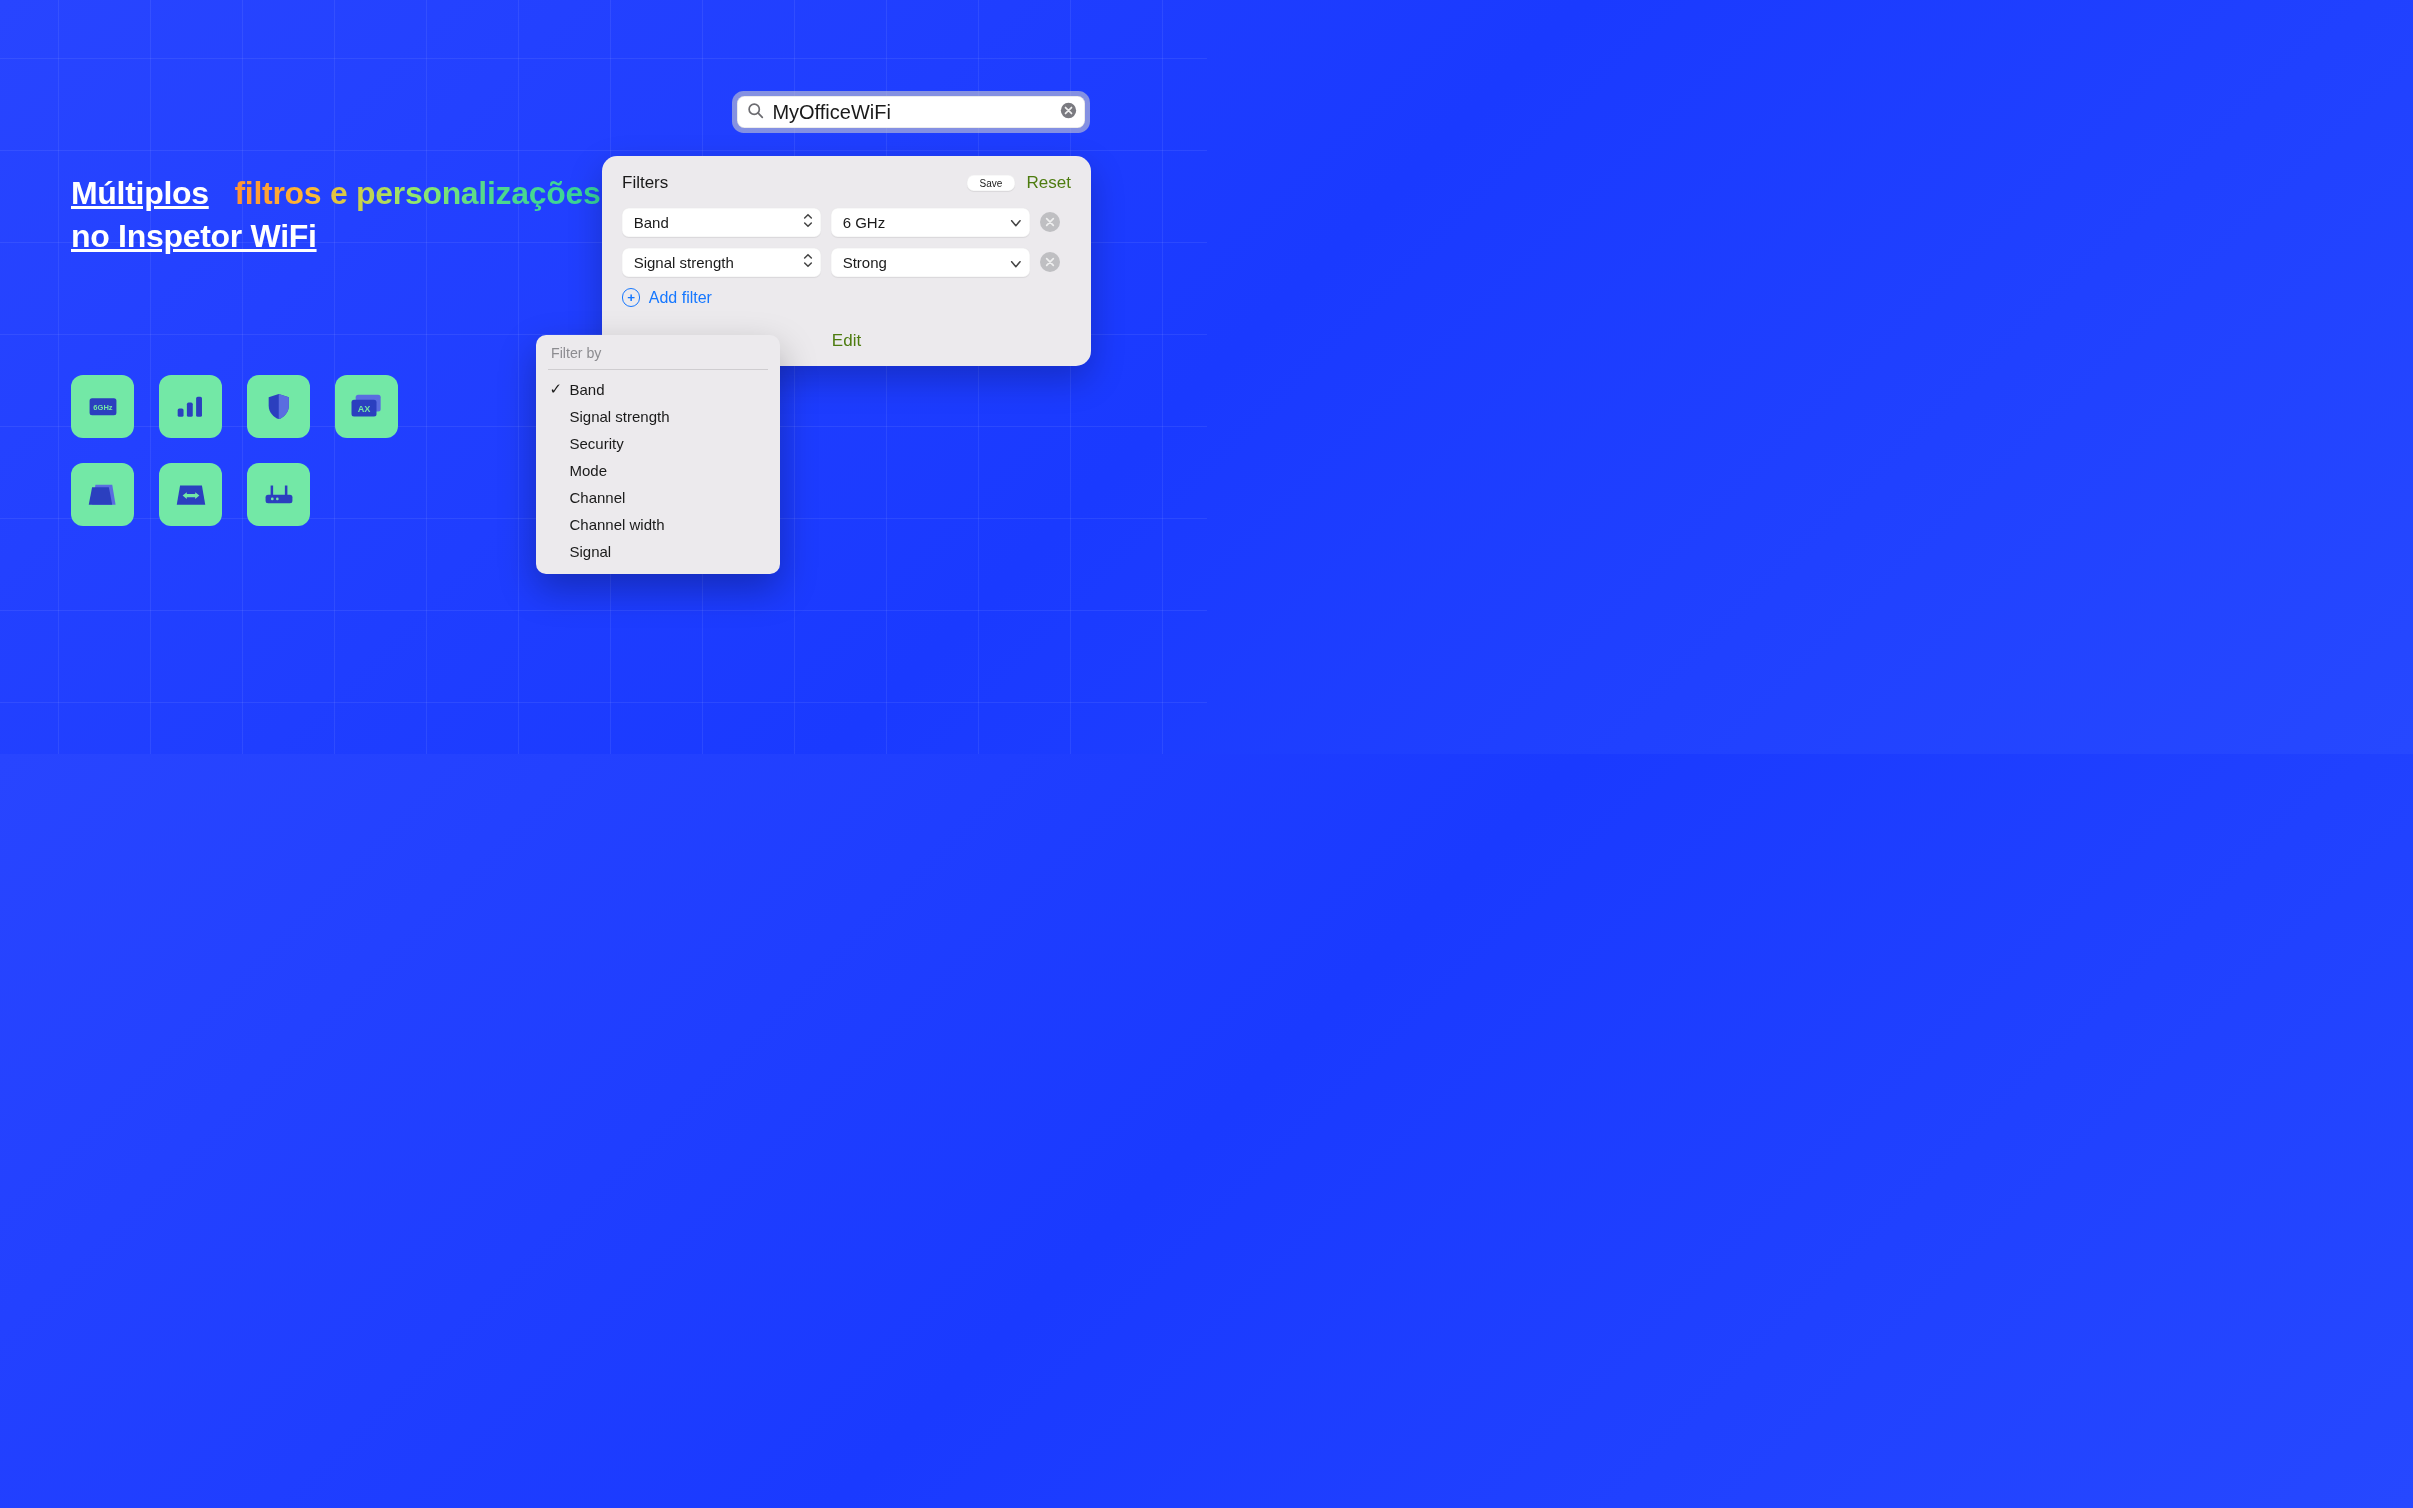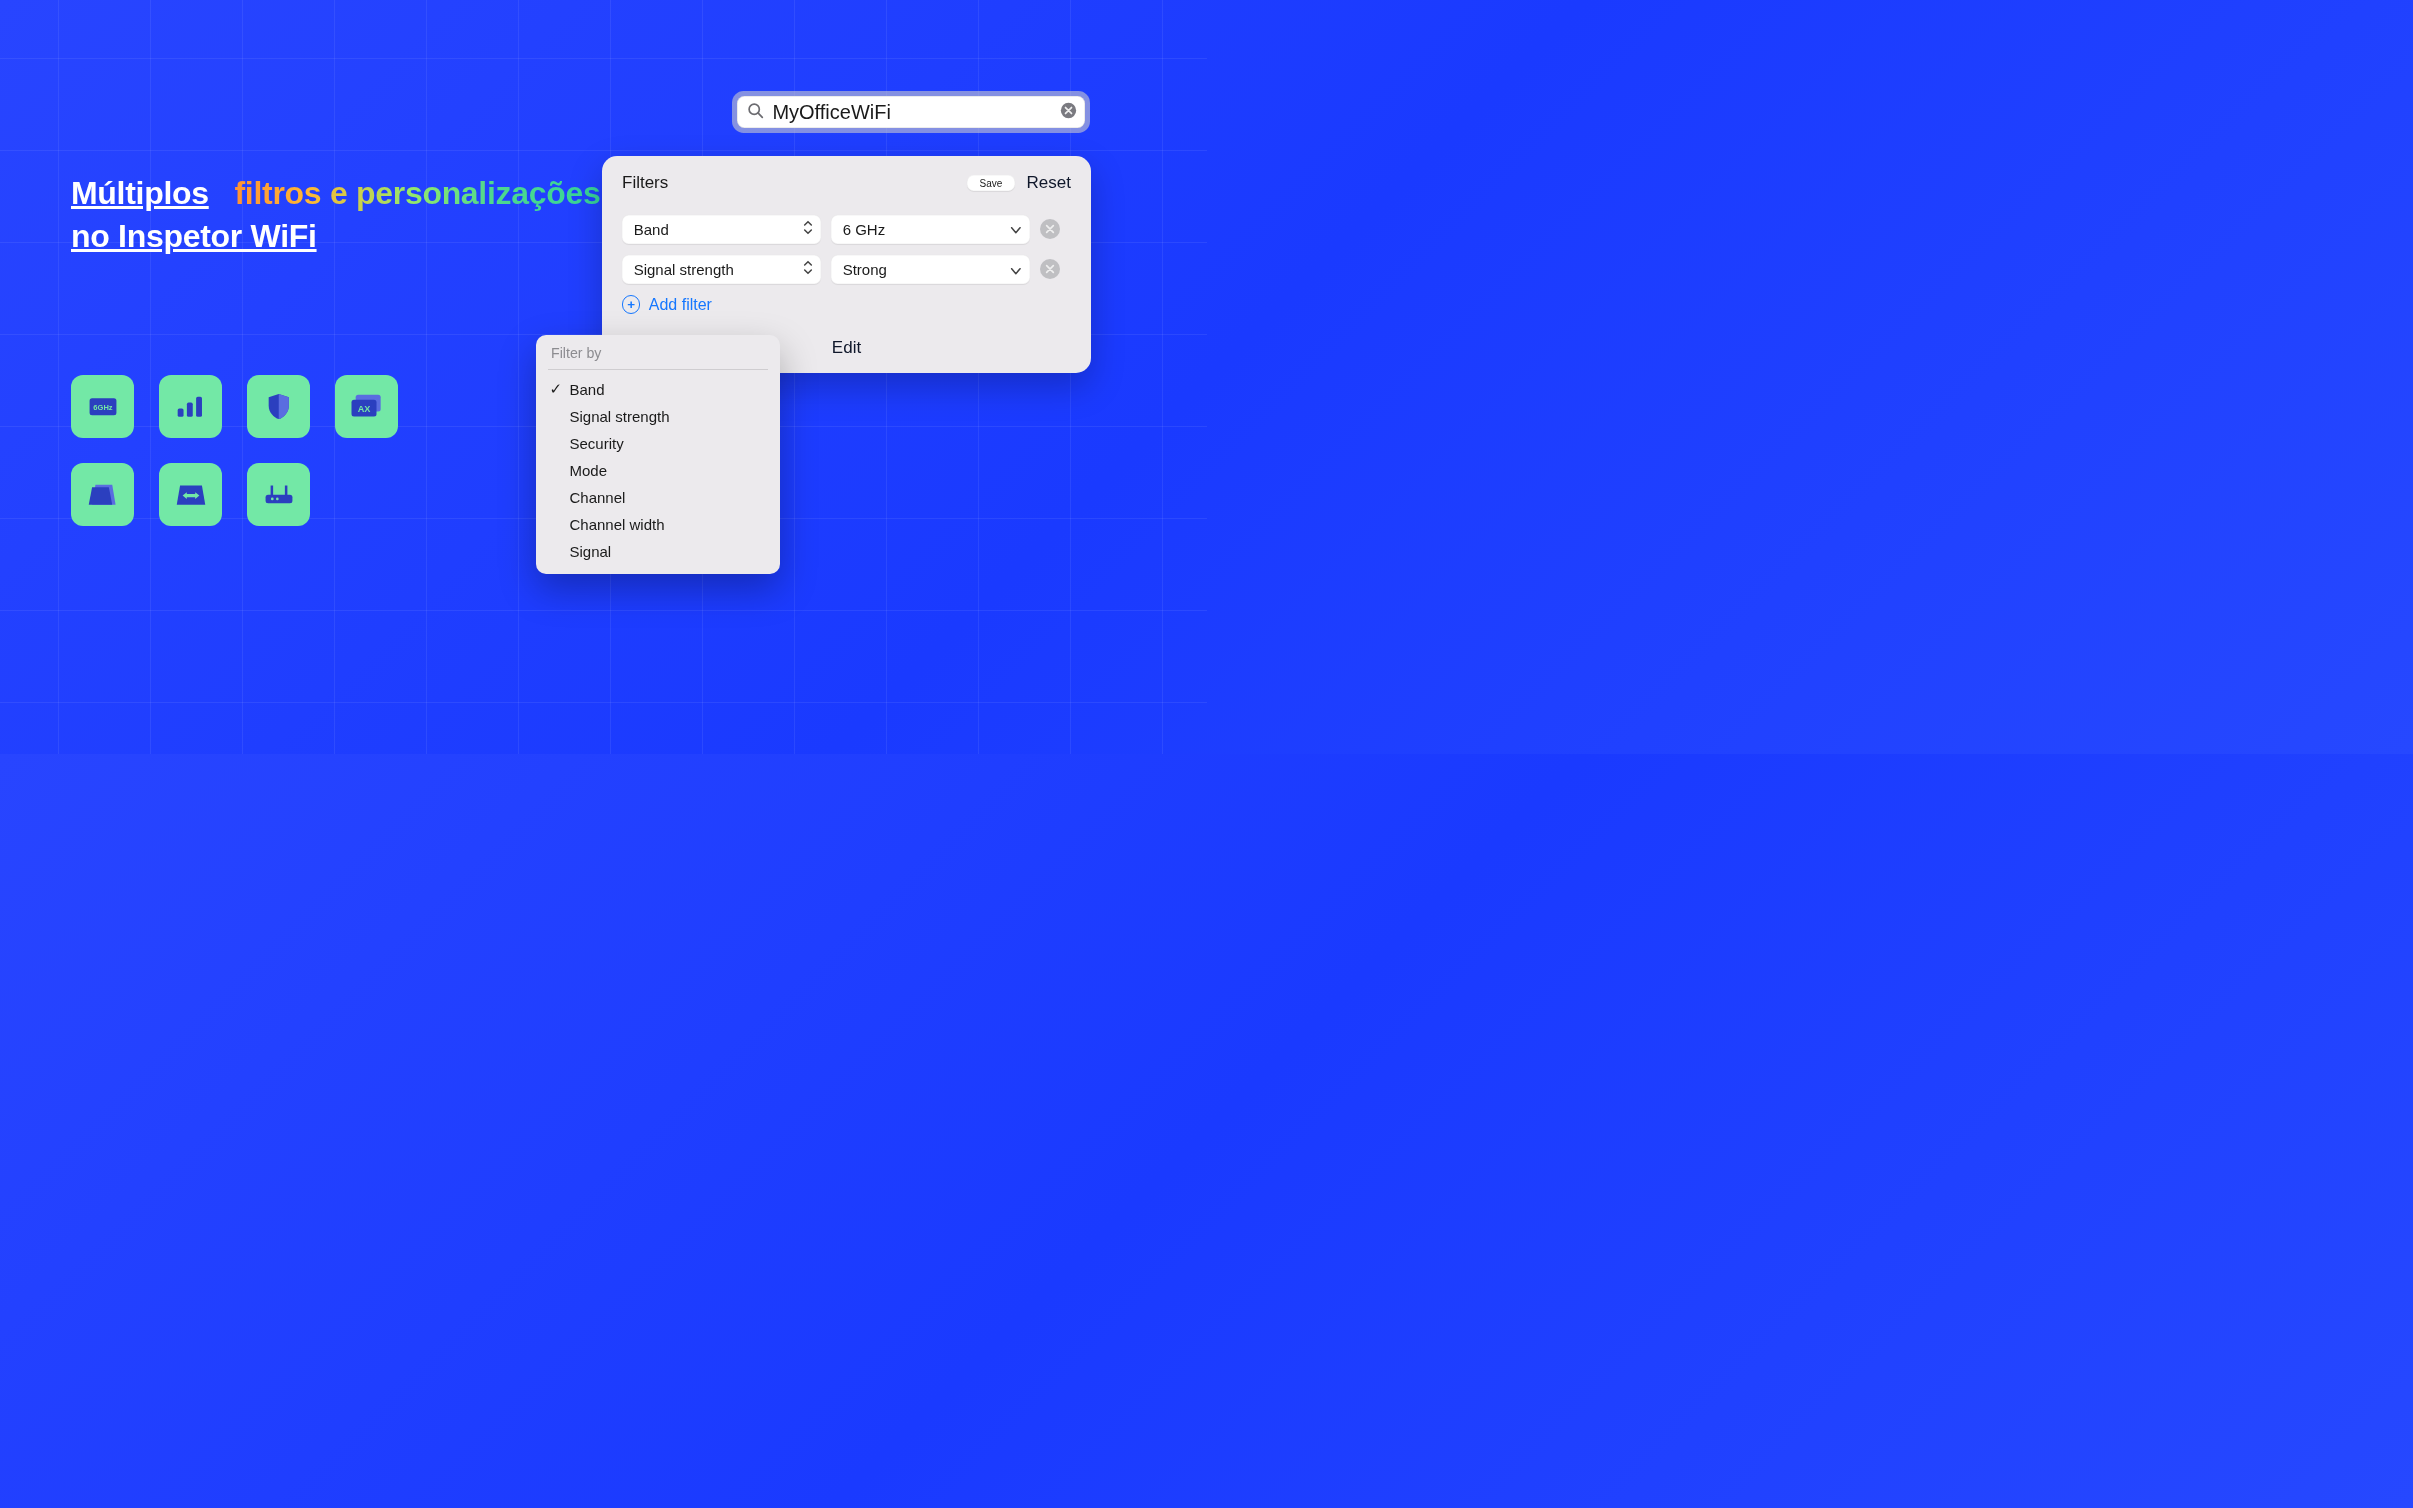--- a/index.html
+++ b/index.html
@@ -103,36 +103,36 @@
     width: 489px;
     background: #eceaed;
     border-radius: 15px;
     box-shadow: 0 13.4px 34px rgba(0,0,0,0.22);
     padding: 17px 20px 15px 20px;
   }
   .panel-header {
     display: flex;
     align-items: center;
     gap: 11.7px;
-    margin-bottom: 22px;
+    margin-bottom: 15px;
   }
   .panel-header .title {
     flex:1;
     font-size: 17px;
     color:#1a1a1a;
   }
   .save-btn {
     background:#fff;
     border-radius:6.7px;
     padding:2.5px 12.6px;
     font-size:10px;
     color:#1a1a1a;
     box-shadow: 0 0.8px 0.8px rgba(0,0,0,0.1), inset 0 0 0 0.8px rgba(0,0,0,0.04);
   }
-  .link-blue { color:#0f172a; font-size:17px; }
+  .link-blue { color:#4d7c0f; font-size:17px; }
 
   .filter-line {
     display:flex;
     align-items:center;
     gap:10px;
     margin-bottom:11.7px;
   }
   .dd {
     background:#fff;
     border-radius:6.7px;

